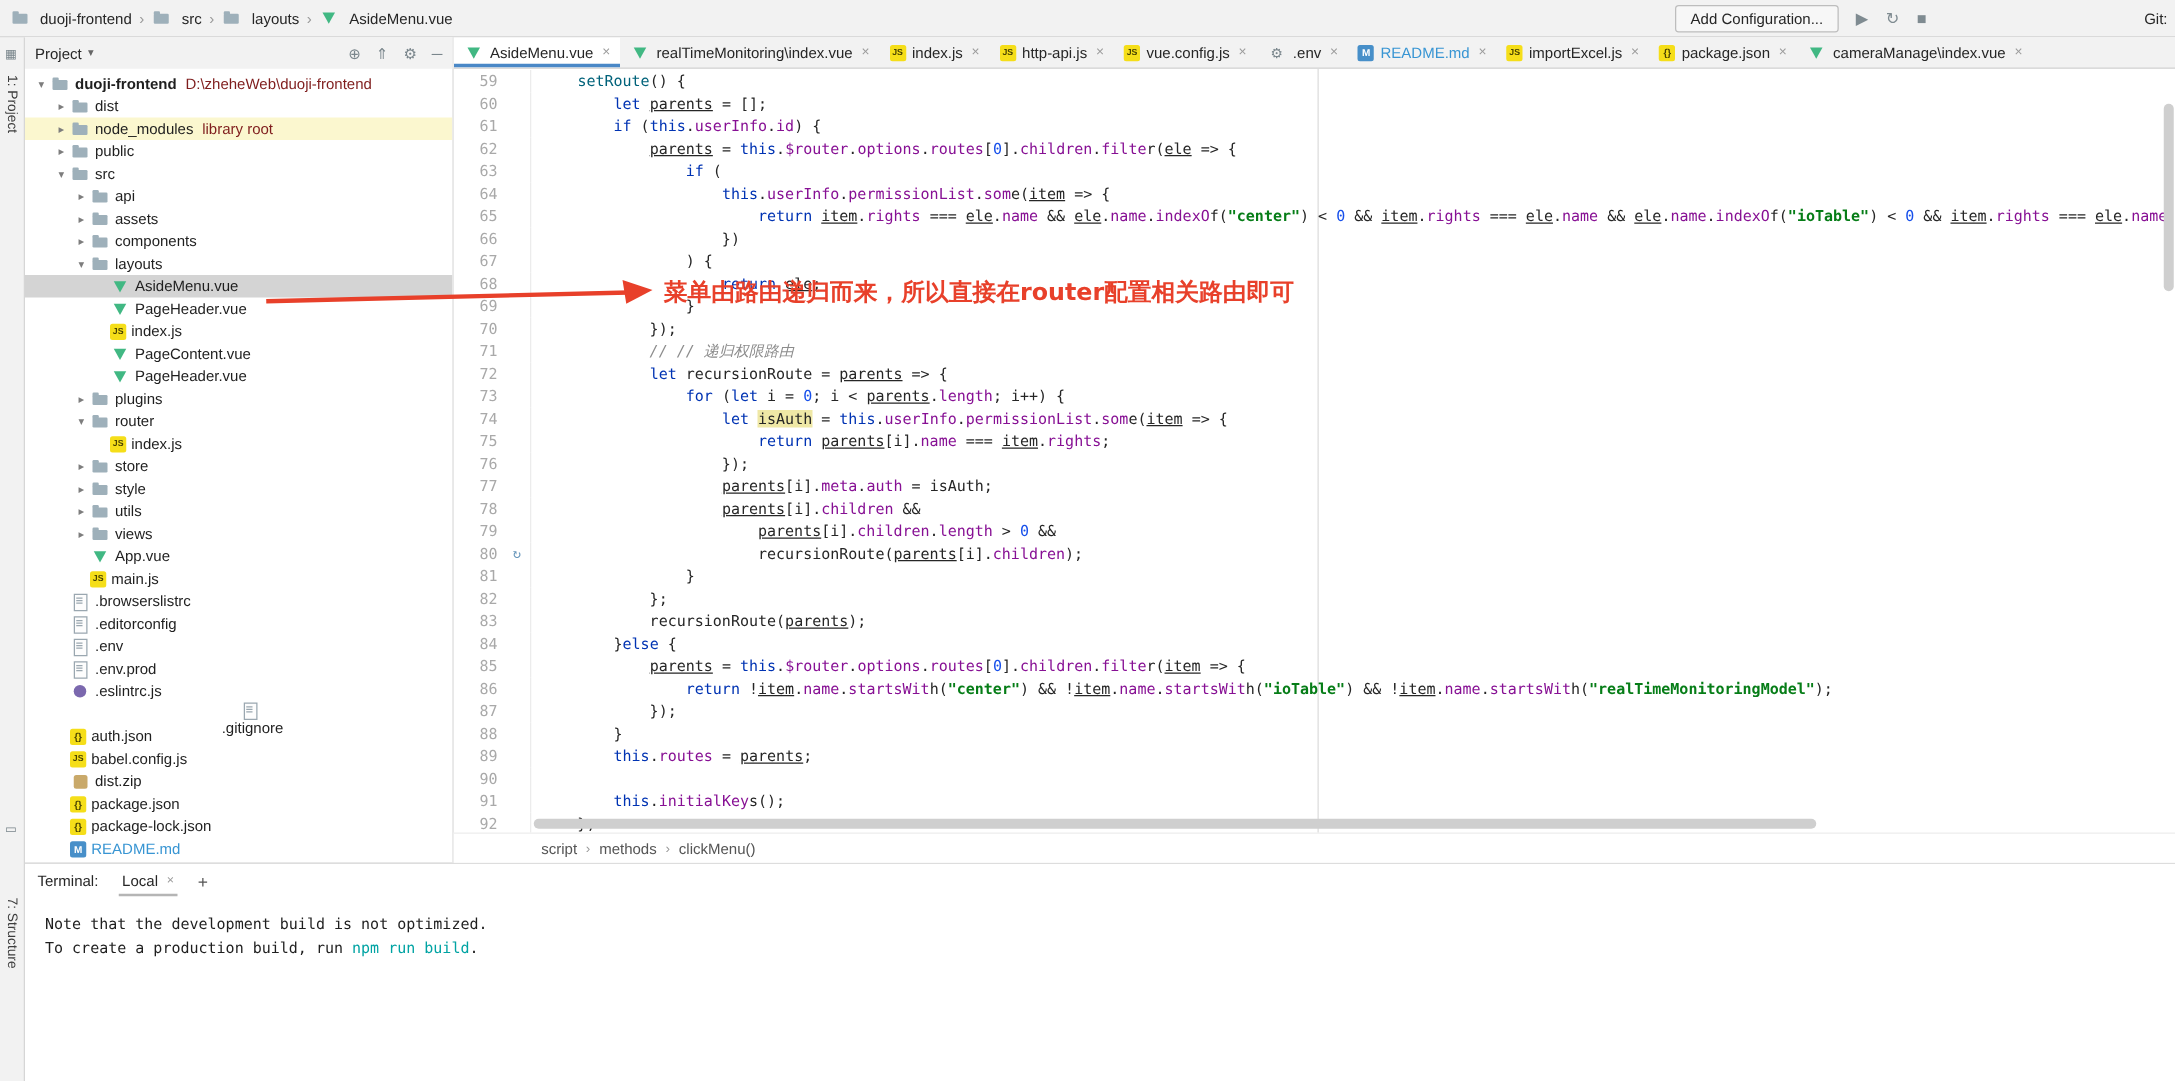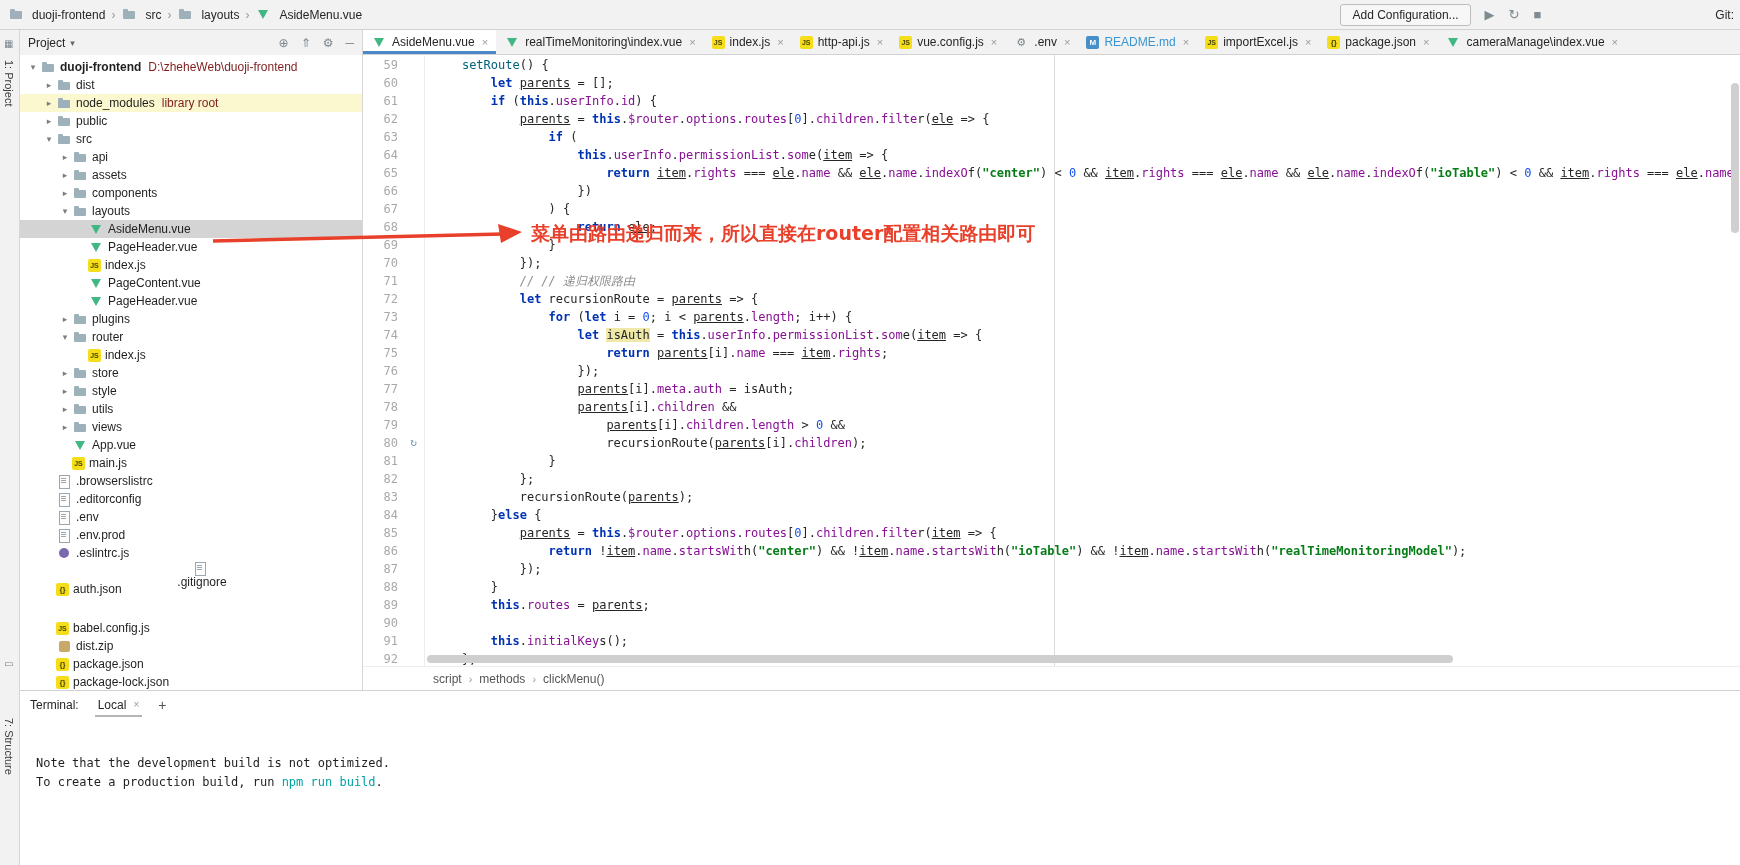--- a/index.html
+++ b/index.html
@@ -72,41 +72,41 @@
   .tab .fi { margin-right:0; }
 
   .code-viewport { flex:1; position:relative; overflow:hidden; padding-top:1px;
     font-family:"DejaVu Sans Mono","Liberation Mono",monospace; font-size:12px; line-height:18px;
     background-image:linear-gradient(#dcdcdc,#dcdcdc); background-size:1px 100%;
     background-position:691px 0; background-repeat:no-repeat; }
   .code-line { height:18px; display:flex; white-space:pre; }
   .gutter-num { width:40px; flex:none; text-align:right; color:#a9a9a9; padding-right:5px; cursor:pointer; }
   .gutter-slot { width:22px; flex:none; border-right:1px solid #ececec; color:#6897bb; font-size:11px; text-align:center; }
   .code-text { padding-left:8px; }
-  .tok-kw { color:#0033b3; font-weight:bold; }
+  .tok-kw { color:#0033b3; font-weight:normal; }
   .tok-str { color:#067d17; font-weight:bold; }
   .tok-com { color:#8c8c8c; font-style:italic; }
   .tok-num { color:#1750eb; }
   .tok-prop { color:#871094; }
   .tok-param { text-decoration:underline; }
   .tok-func { color:#00627a; }
   .tok-occ { background:#efe8a6; }
 
   .hscroll { position:absolute; left:64px; right:14px; bottom:3px; height:8px; }
   .hscroll-thumb { position:absolute; left:0; width:79%; height:8px; background:#cfcfcf; border-radius:4px; }
   .vscroll { position:absolute; top:0; right:0; width:10px; bottom:0; }
   .vscroll-thumb { position:absolute; top:28px; right:1px; width:8px; height:150px; background:#cfcfcf; border-radius:4px; }
 
   .crumb-bar { height:24px; display:flex; align-items:center; padding-left:70px; gap:7px;
     font-size:12px; color:#555; background:#fff; border-top:1px solid #ededed; flex:none; }
   .crumb-sep { color:#999; font-size:11px; }
   .crumb-item { cursor:pointer; }
 
   
-  .terminal-panel { height:131px; border-top:1px solid #d2d2d2; background:#fff; display:flex; flex-direction:column;gap:24px; }
+  .terminal-panel { height:131px; border-top:1px solid #d2d2d2; background:#fff; display:flex; flex-direction:column; }
   .term-header { height:27px; display:flex; align-items:center; padding:0 10px; gap:16px; flex:none; }
   .term-tab { display:flex; align-items:center; gap:7px; height:100%; position:relative; padding:0 3px; cursor:pointer; }
   .term-tab::after { content:""; position:absolute; left:0; right:0; bottom:1px; height:2px; background:#b5b5b5; }
   .term-close { color:#9b9b9b; font-size:10px; }
   .term-plus { color:#555; font-size:14px; cursor:pointer; }
   .term-body { flex:1; font-family:"DejaVu Sans Mono","Liberation Mono",monospace; font-size:12px;
     line-height:19px; padding:12px 0 0 16px; color:#1f1f1f; white-space:pre; cursor:text; }
   .term-cyan { color:#00a3a3; }
 
   
@@ -321,21 +321,21 @@
               <div class="tree-row" style="padding-left: 22px; flex-direction: column;">
                 <span class="tree-arrow"></span>
                 <span class="fi fi-text"></span>
                 <span class="tree-label">.gitignore</span>
               </div>
               <div class="tree-row" style="padding-left: 22px;">
                 <span class="tree-arrow"></span>
                 <span class="fi fi-json"></span>
                 <span class="tree-label">auth.json</span>
               </div>
-              <div class="tree-row" style="padding-left: 22px; margin-top: 21px;">
+              <div class="tree-row" style="padding-left: 22px;">
                 <span class="tree-arrow"></span>
                 <span class="fi fi-js"></span>
                 <span class="tree-label">babel.config.js</span>
               </div>
               <div class="tree-row" style="padding-left: 22px;">
                 <span class="tree-arrow"></span>
                 <span class="fi fi-zip"></span>
                 <span class="tree-label">dist.zip</span>
               </div>
               <div class="tree-row" style="padding-left: 22px;">

